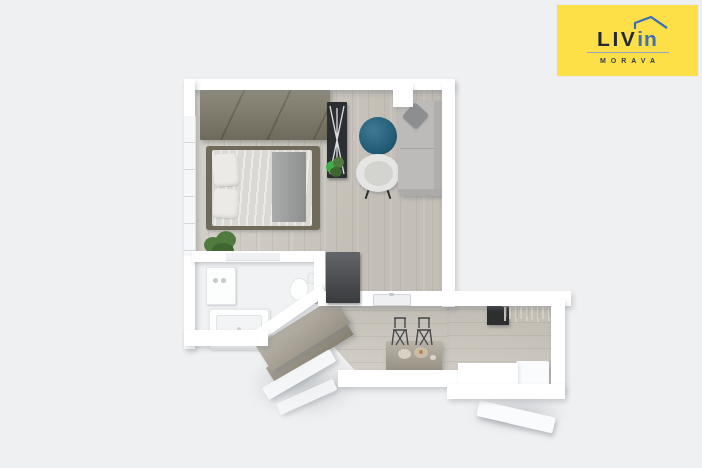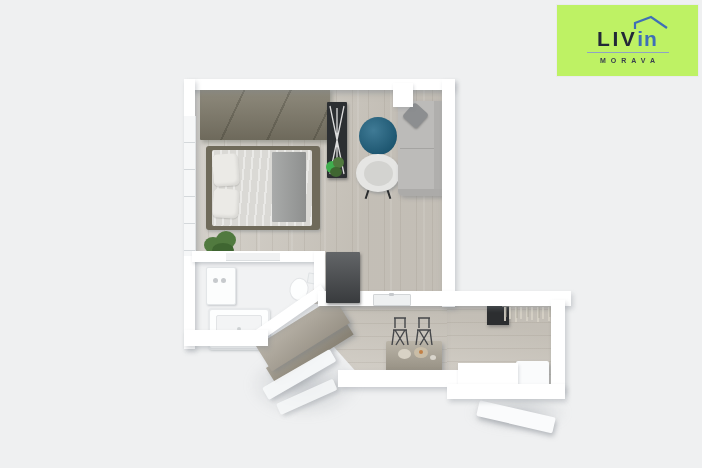--- a/index.html
+++ b/index.html
@@ -188,21 +188,21 @@
   <div class="wall" style="left:318px;top:291px;width:253px;height:15px;">
     <span class="sink">
         <span class="tap"></span>
       </span>
   </div>
   <div class="wall" style="left:338px;top:370px;width:124px;height:17px;"></div>
   <div class="wall-i" style="left:458px;top:363px;width:60px;height:24px;"></div>
   <div class="wall" style="left:551px;top:300px;width:14px;height:92px;"></div>
   <div class="wall" style="left:447px;top:384px;width:118px;height:15px;"></div>
 
-  <div class="logo-card" style="background-color: #bef264;">
+  <div class="logo-card" style="background-color: #fde047;">
     <div class="logo-row">
       <span class="logo-main" style="color: rgb(35, 40, 55);">LIV</span>
       <span class="logo-accent-wrap" style="color: rgb(63, 111, 183);">
         <svg class="roof" viewBox="0 0 36 16">
           <path d="M2,14 L2,8 L18,2 L34,13" fill="none" stroke="currentColor" stroke-width="2.2"></path>
         </svg>
         <span class="logo-accent">in</span>
       </span>
     </div>
     <div class="logo-line" style="background-color: rgb(143, 163, 196);"></div>

